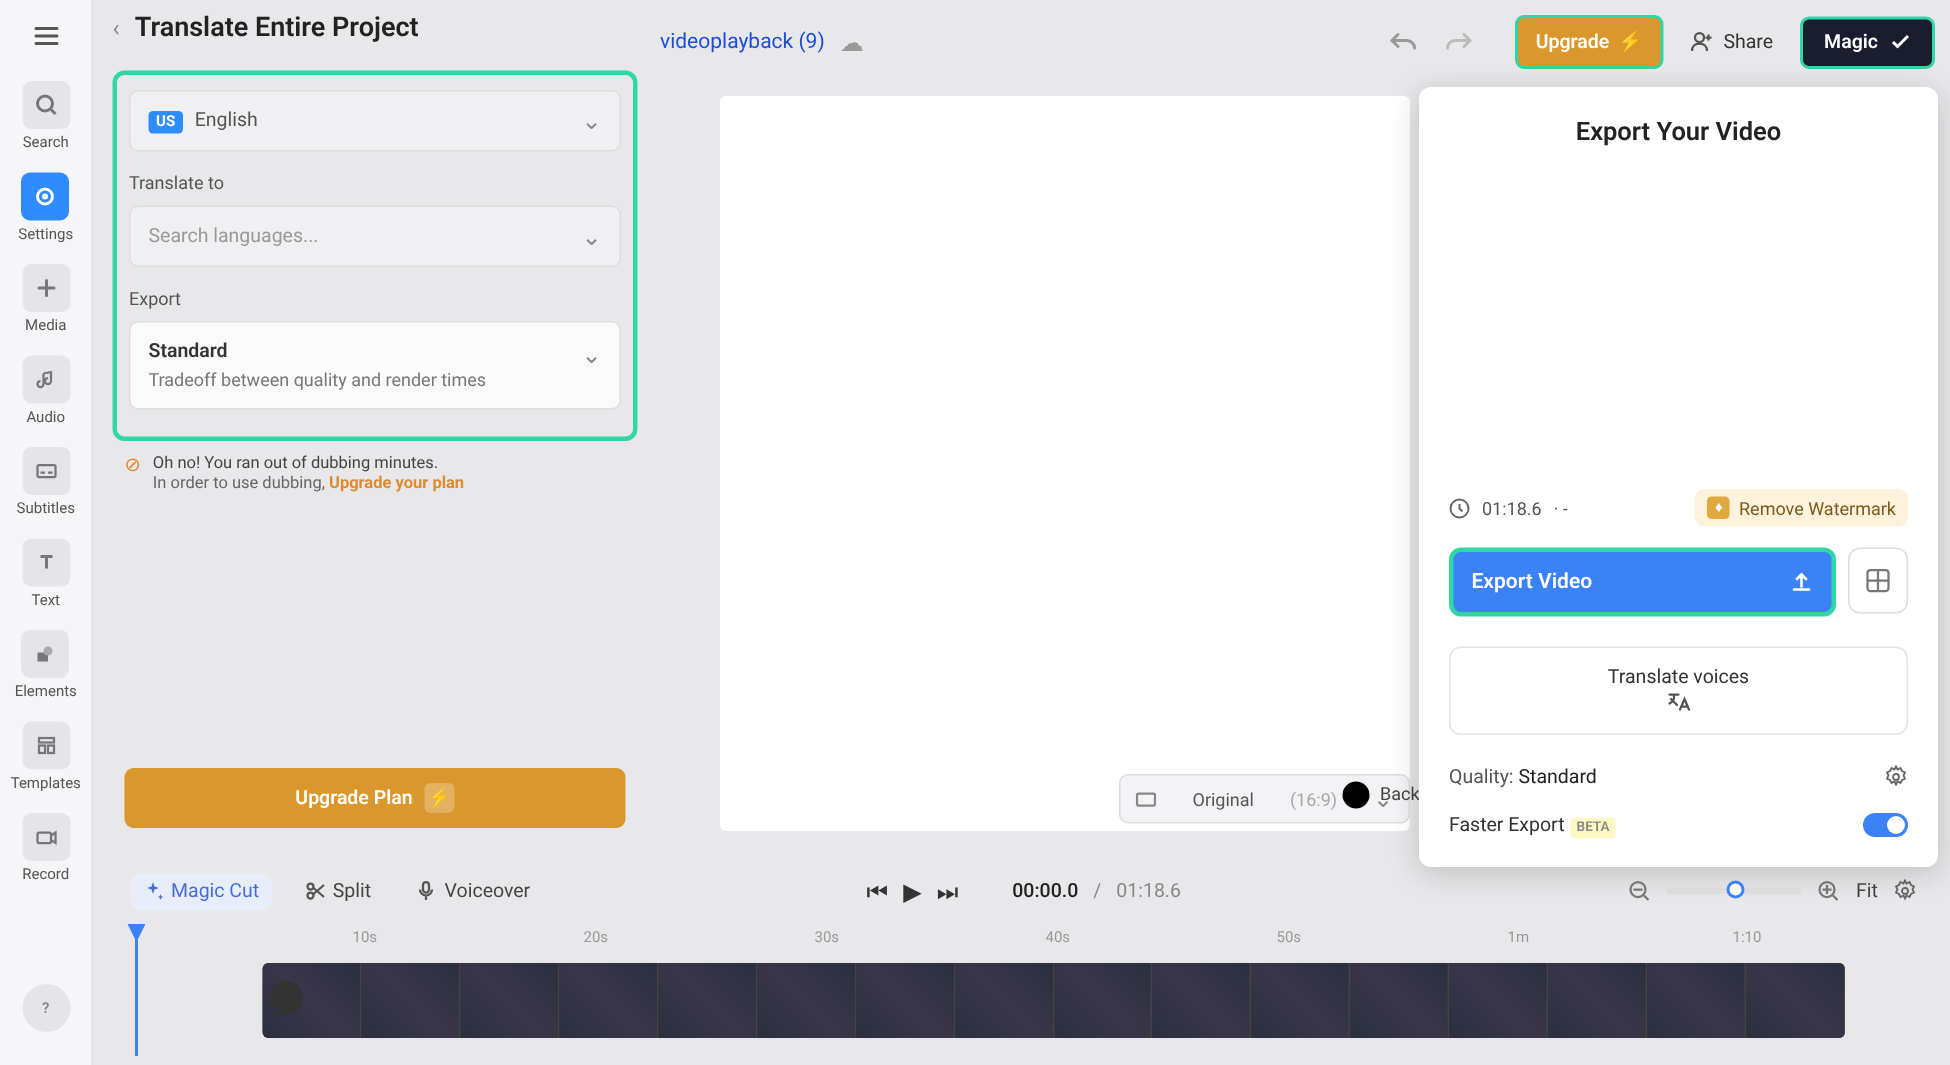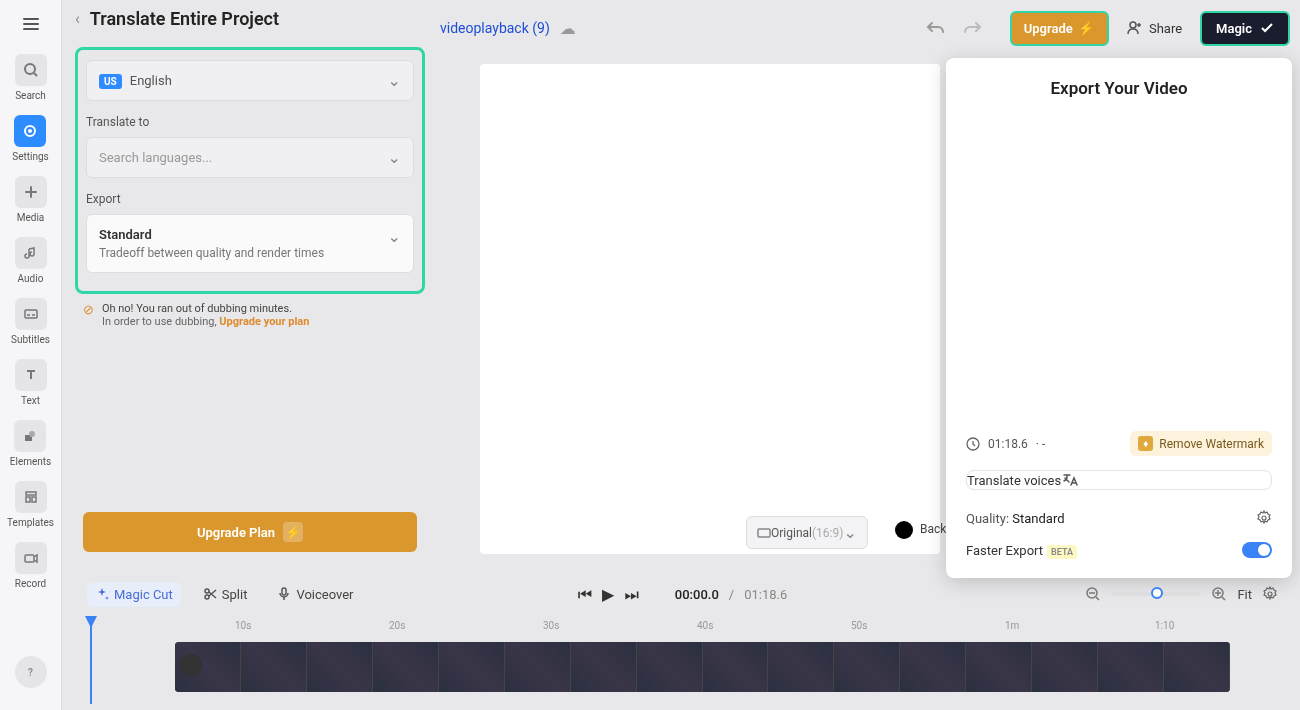--- a/index.html
+++ b/index.html
@@ -37,36 +37,36 @@
 .nav-btn { width:28px; height:28px; display:flex; align-items:center; justify-content:center; color:#888; cursor:pointer; margin:0 4px; }
 .spacer { flex:1; }
 .upgrade-btn { background:#d9972e; color:#fff; padding:8px 12px; border-radius:6px; font-size:13px; font-weight:600; display:flex; align-items:center; gap:6px; cursor:pointer; border:2px solid #30d6a5; }
 .share-btn { display:flex; align-items:center; gap:6px; padding:8px 12px; font-size:13px; color:#333; cursor:pointer; margin:0 6px; }
 .done-btn { background:#1a1d2e; color:#fff; padding:8px 14px; border-radius:6px; font-size:13px; font-weight:600; display:flex; align-items:center; gap:8px; cursor:pointer; border:2px solid #30d6a5; }
 
 
 .canvas { position:absolute; left:480px; top:64px; width:460px; height:490px; background:#fff; border-radius:4px; }
 
 
-.aspect-chip { position:absolute; left:746px; top:516px; background:#f3f3f5; border:1px solid #ddd; border-radius:6px; padding:6px 10px; font-size:12px; color:#555; display:flex; align-items:center; gap:0; cursor:pointer;}
+.aspect-chip { position:absolute; left:746px; top:516px; background:#f3f3f5; border:1px solid #ddd; border-radius:6px; padding:6px 10px; font-size:12px; color:#555; display:flex; align-items:center; gap:24px; cursor:pointer;}
 .aspect-ratio { color:#aaa; }
 .black-dot { position:absolute; left:895px; top:521px; width:18px;height:18px;border-radius:50%;background:#000; }
 .back-lbl { position:absolute; left:920px; top:522px; font-size:12px; color:#444;}
 
 
 .popover { position:absolute; right:8px; top:58px; width:346px; height:520px; background:#fff; border-radius:8px; box-shadow:0 4px 20px rgba(0,0,0,0.18); padding:20px; display:flex; flex-direction:column; }
 .pop-title { text-align:center; font-size:17px; font-weight:600; color:#222; margin-bottom:12px; }
 .pop-gap { flex:1; }
 .dur-row { display:flex; align-items:center; gap:8px; font-size:12px; color:#555; margin-bottom:14px;}
 .remove-wm { margin-left:auto; background:#fdf2db; color:#7a5a1f; padding:5px 8px; border-radius:6px; font-size:12px; display:flex; align-items:center; gap:6px; cursor:pointer;}
 .wm-badge { background:#e0a93e; color:#fff; width:15px;height:15px; border-radius:3px; display:flex;align-items:center;justify-content:center; font-size:10px; font-weight:700;}
 .export-btn { border:3px solid #30d6a5; background:#3b82f6; color:#fff; border-radius:8px; padding:12px; font-size:14px; font-weight:600; display:flex; align-items:center; justify-content:space-between; cursor:pointer; margin-bottom:10px;}
 .small-badge { width:40px; height:44px; border:1px solid #ddd; border-radius:8px; display:flex;align-items:center;justify-content:center; cursor:pointer; margin-left:8px;}
 .export-row { display:flex; margin-bottom:10px;}
-.translate-row { border:1px solid #e3e3e7; border-radius:8px; font-size:13px; color:#333; display:flex; align-items:center; cursor:pointer; margin-bottom:20px;}
+.translate-row { border:1px solid #e3e3e7; border-radius:8px; padding:12px; font-size:13px; color:#333; display:flex; justify-content:space-between; align-items:center; cursor:pointer; margin-bottom:20px;flex-direction:column;}
 .q-row { display:flex; justify-content:space-between; font-size:13px; color:#555; margin-bottom:16px; align-items:center;}
 .q-val { color:#222; }
 .fe-row { display:flex; justify-content:space-between; align-items:center; font-size:13px; color:#333;}
 .beta { background:#fef9c3; color:#888; font-size:9px; padding:2px 4px; border-radius:3px; margin-left:4px; font-weight:600;}
 .toggle { width:30px; height:16px; background:#3b82f6; border-radius:10px; position:relative; cursor:pointer;}
 .toggle::after { content:''; width:12px;height:12px;background:#fff;border-radius:50%; position:absolute; right:2px; top:2px;}
 
 
 .toolbar { position:absolute; left:75px; right:10px; top:576px; height:36px; display:flex; align-items:center; padding:0 12px; gap:14px; }
 .tool-btn { display:flex; align-items:center; gap:5px; font-size:13px; color:#444; cursor:pointer; padding:5px 8px; border-radius:6px;}
@@ -278,20 +278,34 @@
         <circle cx="7" cy="7" r="6" fill="none" stroke="#666" stroke-width="1.3"></circle>
         <path d="M7 4v3l2 2" stroke="#666" stroke-width="1.3" fill="none"></path>
       </svg>
     <span>01:18.6</span>
     <span>· -</span>
     <div class="remove-wm">
       <span class="wm-badge">♦</span>
       <span>Remove Watermark</span>
     </div>
   </div>
+  <div class="export-row">
+    <div class="export-btn" style="flex:1;">
+      <span>Export Video</span>
+      <svg width="16" height="16" viewBox="0 0 16 16">
+          <path d="M8 11V3M5 6l3-3 3 3M3 13h10" stroke="#fff" stroke-width="1.8" fill="none" stroke-linecap="round"></path>
+        </svg>
+    </div>
+    <div class="small-badge">
+      <svg width="18" height="18" viewBox="0 0 18 18">
+          <rect x="2" y="2" width="14" height="14" rx="2" fill="none" stroke="#777" stroke-width="1.5"></rect>
+          <path d="M9 2v14M2 9h14" stroke="#777" stroke-width="1.5"></path>
+        </svg>
+    </div>
+  </div>
   <div class="translate-row">
     <span>Translate voices</span>
     <svg width="18" height="18" viewBox="0 0 18 18">
         <path d="M3 4h6M6 4v2c0 2-1 3-3 4M4 7l4 4M10 14l3-7 3 7M11 12h4" stroke="#555" stroke-width="1.5" fill="none" stroke-linecap="round"></path>
       </svg>
   </div>
   <div class="q-row">
     <span><span>Quality:</span> <span class="q-val">Standard</span></span>
     <svg width="16" height="16" viewBox="0 0 16 16">
         <path d="M8 1l1 2 2-1 1 2 2 1-1 2 1 2-2 1-1 2-2-1-1 2-1-2-2 1-1-2-2-1 1-2-1-2 2-1 1-2 2 1z" fill="none" stroke="#666" stroke-width="1.2"></path>

